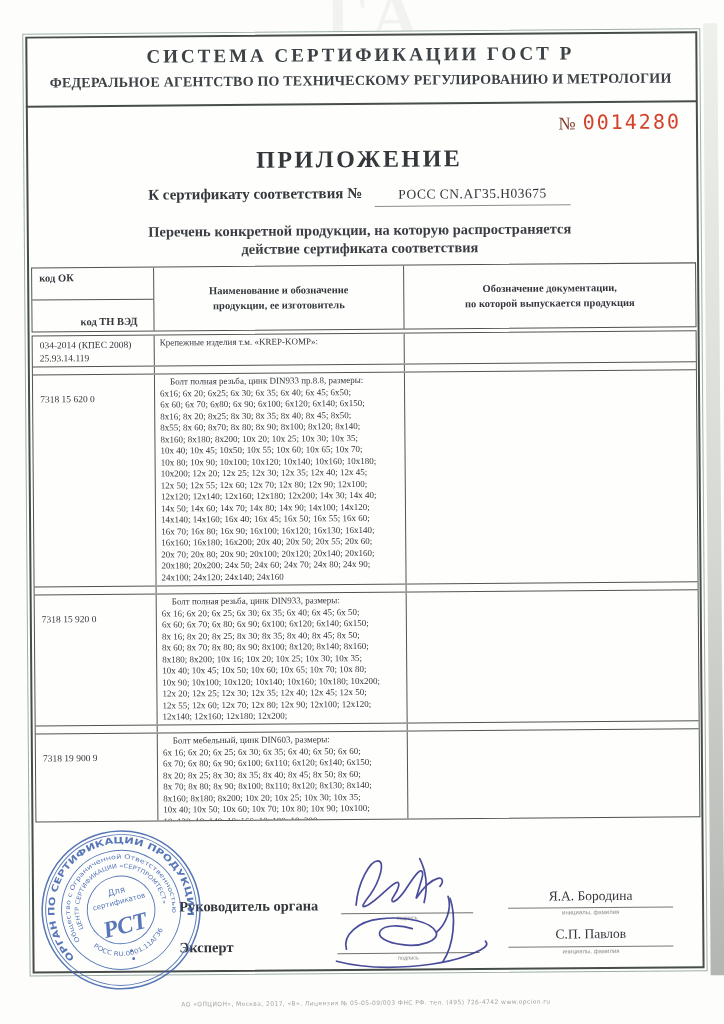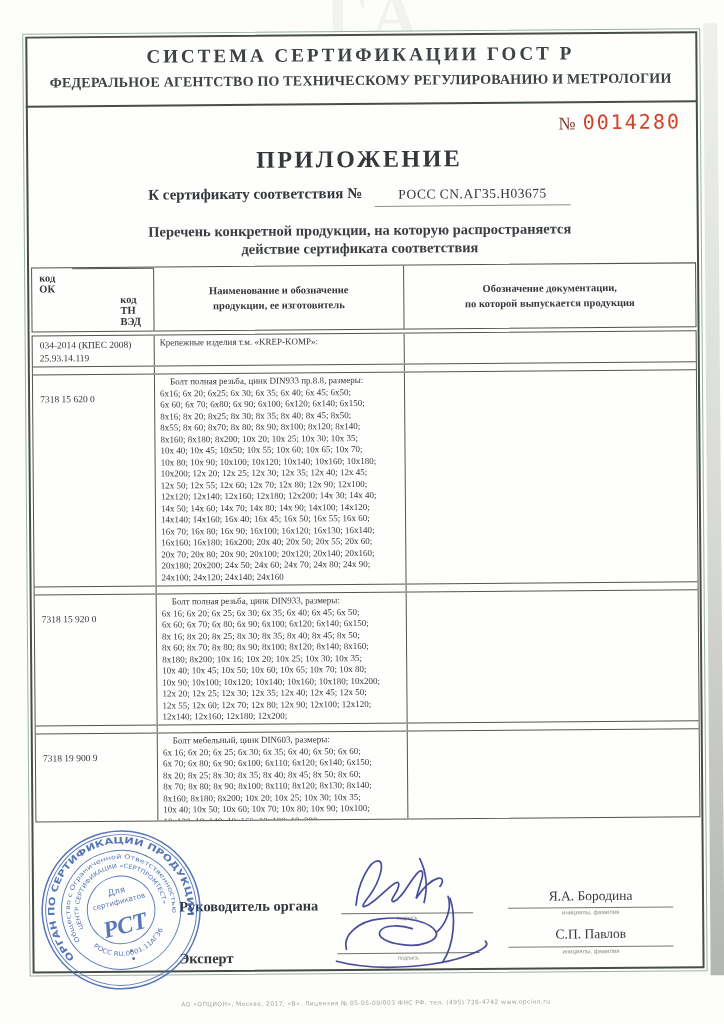--- a/index.html
+++ b/index.html
@@ -39,21 +39,21 @@
   .cert-label{font-size:15px;font-weight:bold;}
   .cert-value{font-size:13.5px;letter-spacing:0.5px;border-bottom:1px solid #8b908b;
     padding:0 24px 3px;transform:translateY(5px);}
 
   .subt{position:absolute;left:0;right:0;top:221px;text-align:center;
     font-size:14.5px;font-weight:bold;line-height:18px;color:#3a3e42;}
 
   
   .tbl-head{position:absolute;left:33px;top:265px;width:665px;height:65px;
     display:flex;border:1px solid #50554f;box-sizing:border-box;}
-  .th1{width:122px;border-right:1px solid #50554f;display:flex;flex-direction:row;box-sizing:border-box;}
+  .th1{width:122px;border-right:1px solid #50554f;display:flex;flex-direction:column;box-sizing:border-box;}
   .th1 .half{flex:1;padding:4px 7px;font-size:10.5px;font-weight:bold;box-sizing:border-box;}
   .th1 .half.bot{border-top:1px solid #50554f;display:flex;align-items:flex-end;padding-left:48px;}
   .th2{width:250px;border-right:1px solid #50554f;display:flex;flex-direction:column;
     justify-content:center;text-align:center;font-size:10.5px;font-weight:bold;line-height:14.5px;box-sizing:border-box;}
   .th3{flex:1;display:flex;flex-direction:column;justify-content:center;text-align:center;
     font-size:10.5px;font-weight:bold;line-height:14.5px;box-sizing:border-box;}
 
   .tbl-body{position:absolute;left:33px;top:333px;width:665px;height:487px;
     display:flex;flex-direction:column;border:1px solid #50554f;box-sizing:border-box;}
   .trow{display:flex;border-bottom:1px solid #50554f;overflow:hidden;box-sizing:border-box;}
@@ -61,21 +61,21 @@
   .trow.spacer{height:8px;flex:none;}
   .tc{box-sizing:border-box;}
   .tc1{width:122px;border-right:1px solid #50554f;padding:3px 7px;font-size:9.5px;line-height:12.5px;}
   .trow.pad-code .tc1{padding-top:18px;}
   .tc2{width:250px;border-right:1px solid #50554f;padding:2px 5px;font-size:9px;line-height:11.5px;}
   .tc2 .ptitle{padding-left:10px;}
   .tc3{flex:1;}
 
   
   .role1{position:absolute;left:176px;top:897px;font-size:14.5px;font-weight:bold;}
-  .role2{position:absolute;left:176px;top:938px;font-size:14.5px;font-weight:bold;margin-top:11px;}
+  .role2{position:absolute;left:176px;top:938px;font-size:14.5px;font-weight:bold;}
 
   .sig-line1{position:absolute;left:338px;top:913px;width:132px;border-top:1px solid #6d716c;}
   .sig-cap1{position:absolute;left:338px;top:915px;width:132px;text-align:center;
     font-size:5.5px;color:#8d918c;font-family:"Liberation Sans",sans-serif;}
   .sig-line2{position:absolute;left:334px;top:953px;width:142px;border-top:1px solid #6d716c;}
   .sig-cap2{position:absolute;left:334px;top:955px;width:142px;text-align:center;
     font-size:5.5px;color:#8d918c;font-family:"Liberation Sans",sans-serif;}
 
   .name1{position:absolute;left:505px;top:890px;width:165px;text-align:center;font-size:13.5px;}
   .nline1{position:absolute;left:505px;top:909px;width:165px;border-top:1px solid #757974;}

